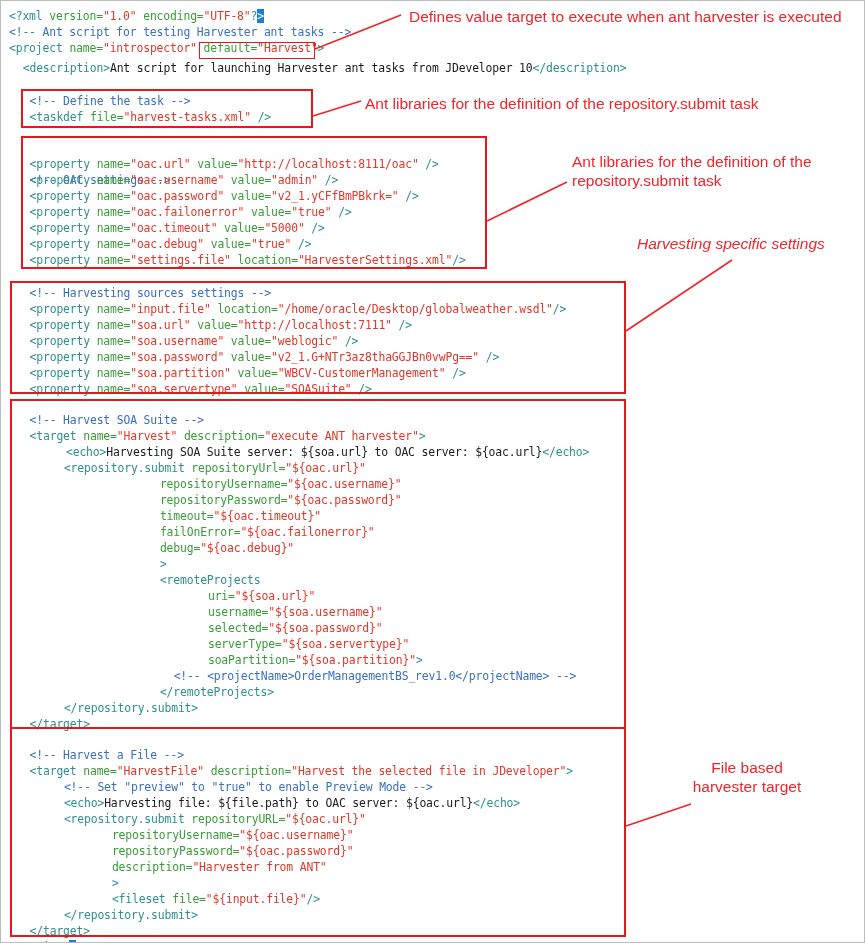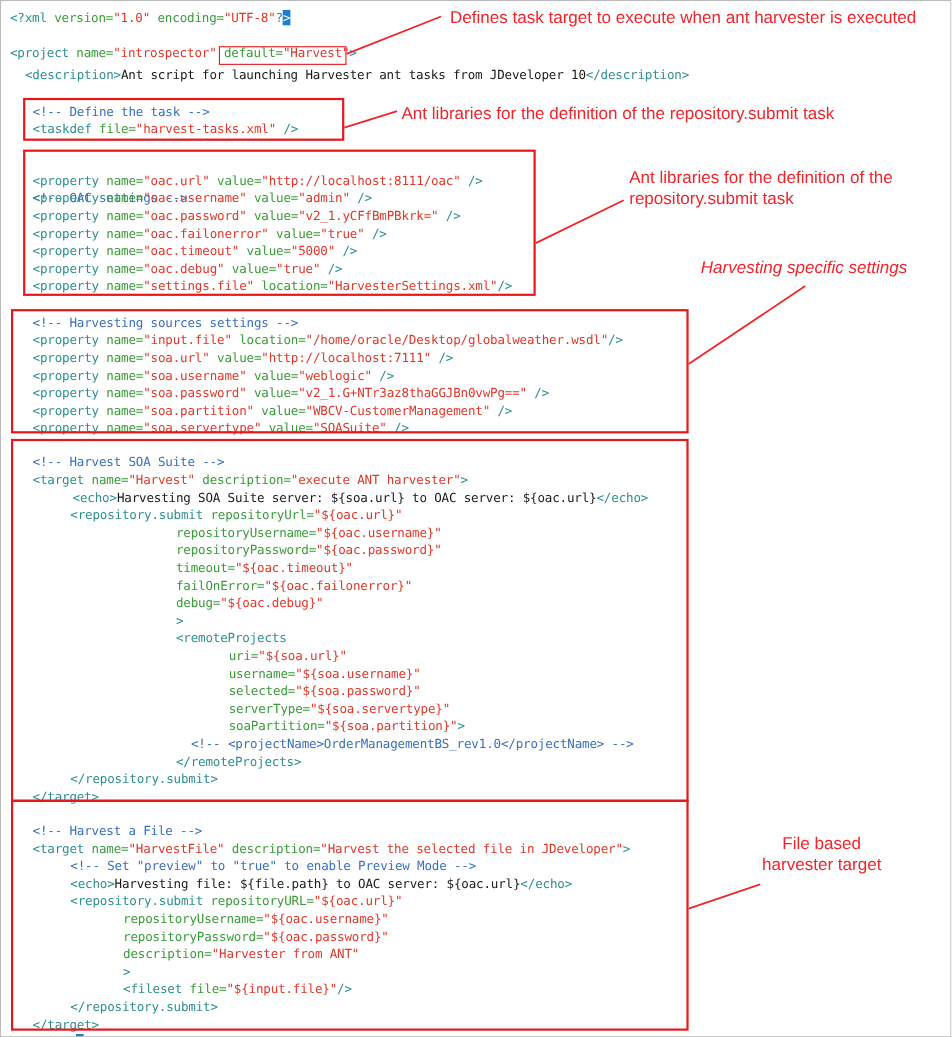--- a/index.html
+++ b/index.html
@@ -80,20 +80,21 @@
     pointer-events: none;
   }
 </style>
 </head>
 <body>
 
 <div id="page">
 
   <div id="code-layer">
       <div class="code-line" style="top: 8px; left: 8px;"><span class="t-tag">&lt;?xml </span><span class="t-attr">version=</span><span class="t-val">"1.0"</span><span class="t-attr"> encoding=</span><span class="t-val">"UTF-8"</span><span class="t-tag">?</span><span class="t-sel">&gt;</span></div>
+      <div class="code-line" style="top: 24px; left: 8px;"><span class="t-com">&lt;!-- Ant script for testing Harvester ant tasks --&gt;</span></div>
       <div class="code-line" style="top: 40px; left: 8px;"><span class="t-tag">&lt;project </span><span class="t-attr">name=</span><span class="t-val">"introspector"</span><span class="t-attr"> default=</span><span class="t-val">"Harvest"</span><span class="t-tag">&gt;</span></div>
       <div class="code-line" style="top: 60px; left: 21.72px;"><span class="t-tag">&lt;description&gt;</span><span class="t-txt">Ant script for launching Harvester ant tasks from JDeveloper 10</span><span class="t-tag">&lt;/description&gt;</span></div>
       <div class="code-line" style="top: 93px; left: 28.58px;"><span class="t-com">&lt;!-- Define the task --&gt;</span></div>
       <div class="code-line" style="top: 109px; left: 28.58px;"><span class="t-tag">&lt;taskdef </span><span class="t-attr">file=</span><span class="t-val">"harvest-tasks.xml"</span><span class="t-tag"> /&gt;</span></div>
       <div class="code-line" style="top: 140px; left: 28.58px; margin-top: 32px;"><span class="t-com">&lt;!-- OAC settings --&gt;</span></div>
       <div class="code-line" style="top: 156px; left: 28.58px;"><span class="t-tag">&lt;property </span><span class="t-attr">name=</span><span class="t-val">"oac.url"</span><span class="t-attr"> value=</span><span class="t-val">"http://localhost:8111/oac"</span><span class="t-tag"> /&gt;</span></div>
       <div class="code-line" style="top: 172px; left: 28.58px;"><span class="t-tag">&lt;property </span><span class="t-attr">name=</span><span class="t-val">"oac.username"</span><span class="t-attr"> value=</span><span class="t-val">"admin"</span><span class="t-tag"> /&gt;</span></div>
       <div class="code-line" style="top: 188px; left: 28.58px;"><span class="t-tag">&lt;property </span><span class="t-attr">name=</span><span class="t-val">"oac.password"</span><span class="t-attr"> value=</span><span class="t-val">"v2_1.yCFfBmPBkrk="</span><span class="t-tag"> /&gt;</span></div>
       <div class="code-line" style="top: 204px; left: 28.58px;"><span class="t-tag">&lt;property </span><span class="t-attr">name=</span><span class="t-val">"oac.failonerror"</span><span class="t-attr"> value=</span><span class="t-val">"true"</span><span class="t-tag"> /&gt;</span></div>
       <div class="code-line" style="top: 220px; left: 28.58px;"><span class="t-tag">&lt;property </span><span class="t-attr">name=</span><span class="t-val">"oac.timeout"</span><span class="t-attr"> value=</span><span class="t-val">"5000"</span><span class="t-tag"> /&gt;</span></div>
@@ -152,21 +153,21 @@
   <div id="boxes-layer">
       <div class="hl-box thin" style="left: 198px; top: 41px; width: 116px; height: 17px;"></div>
       <div class="hl-box" style="left: 20px; top: 88px; width: 292px; height: 39px;"></div>
       <div class="hl-box" style="left: 20px; top: 135px; width: 466px; height: 133px;"></div>
       <div class="hl-box" style="left: 9px; top: 280px; width: 616px; height: 113px;"></div>
       <div class="hl-box" style="left: 9px; top: 398px; width: 616px; height: 330px;"></div>
       <div class="hl-box" style="left: 9px; top: 726px; width: 616px; height: 210px;"></div>
     </div>
 
   <div id="annot-layer">
-      <div class="annot" style="left: 408px; top: 6px; width: 452px;">Defines task target to execute when ant harvester is executed</div>
+      <div class="annot" style="left: 408px; top: 6px; width: 452px;">Defines value target to execute when ant harvester is executed</div>
       <div class="annot" style="left: 364px; top: 93px; width: 500px;">Ant libraries for the definition of the repository.submit task</div>
       <div class="annot" style="left: 571px; top: 151px; width: 290px;">Ant libraries for the definition of the repository.submit task</div>
       <div class="annot" style="left: 636px; top: 233px; width: 226px; font-style: italic;">Harvesting specific settings</div>
       <div class="annot center" style="left: 648px; top: 757px; width: 196px;">File based
 harvester target</div>
     </div>
 
 </div>
 
 </body></html>

